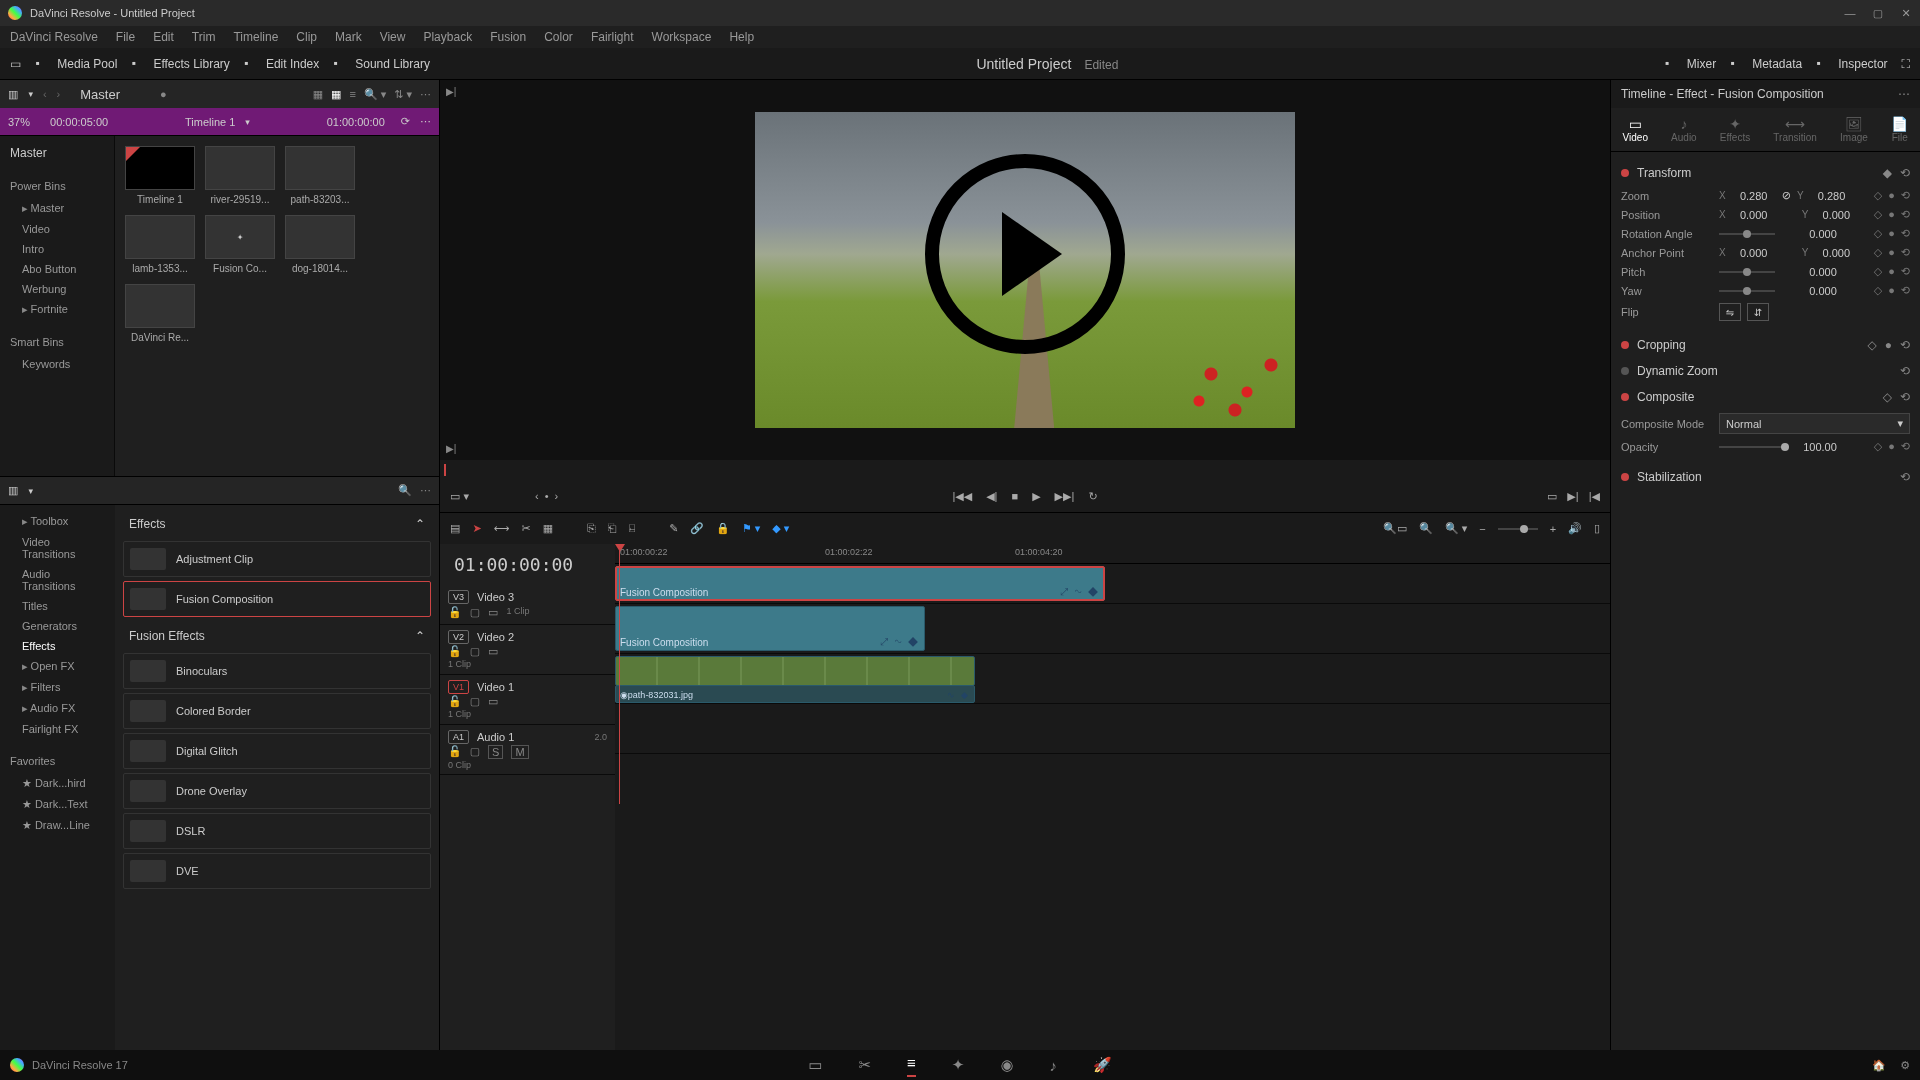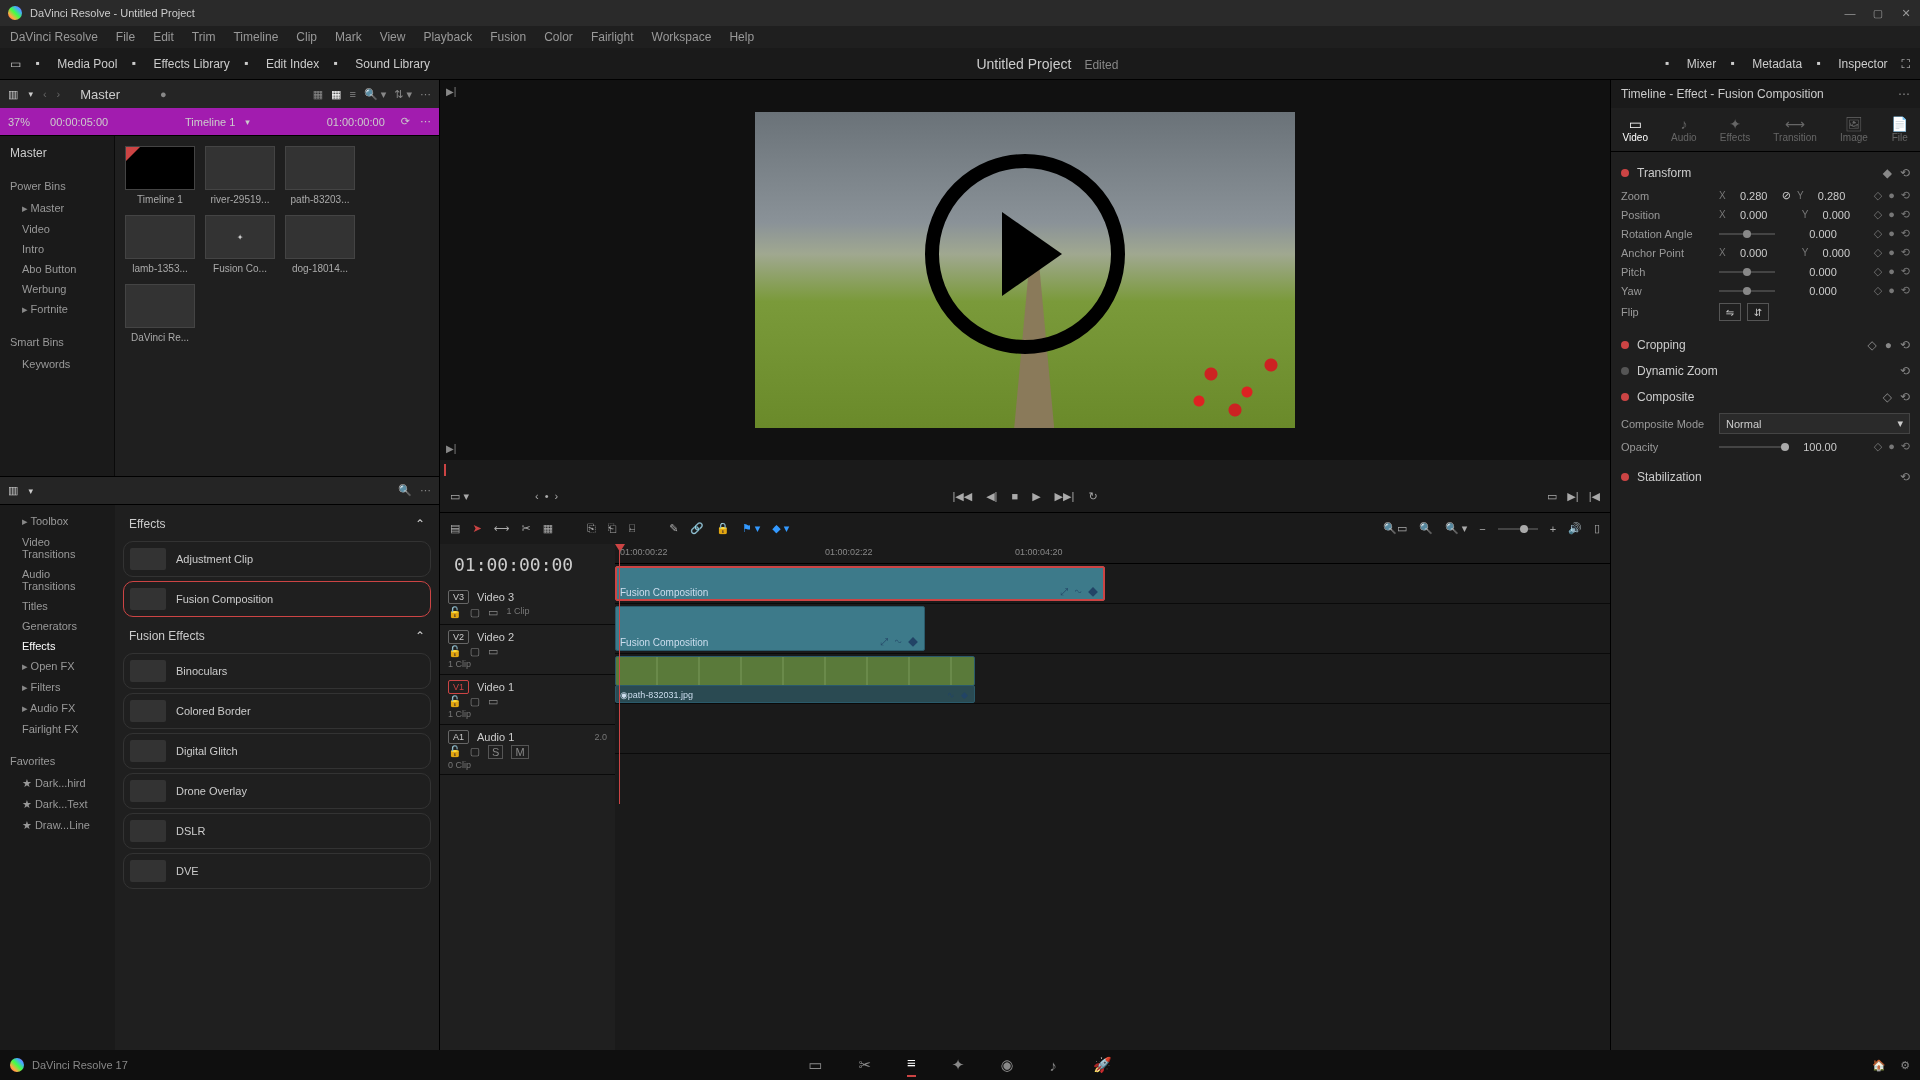--- a/index.html
+++ b/index.html
@@ -31,21 +31,21 @@
 .clip{width:70px;text-align:center}
 .clip-thumb{width:70px;height:44px;background:#333;border:1px solid #444;position:relative;display:flex;align-items:center;justify-content:center;font-size:8px}
 .clip-thumb.tl{background:#000}
 .clip-thumb.tl::after{content:"";position:absolute;top:0;left:0;border-top:14px solid #c44;border-right:14px solid transparent}
 .clip-name{font-size:10px;color:#aaa;margin-top:4px;white-space:nowrap;overflow:hidden;text-overflow:ellipsis}
 .effects-panel{flex:1;display:flex;border-top:1px solid #000}
 .fx-tree{width:115px;background:#1a1a1a;padding:6px 0}
 .fx-tree .ft-item.sel{color:#fff}
 .fx-list{flex:1;background:#1f1f1f;padding:8px;overflow:auto}
 .fx-head{display:flex;justify-content:space-between;padding:4px 6px;color:#ccc;font-size:12px;margin-bottom:6px}
-.fx-item{display:flex;align-items:center;gap:10px;padding:6px;border:1px solid #333;margin-bottom:4px;border-radius:10px;cursor:pointer}
+.fx-item{display:flex;align-items:center;gap:10px;padding:6px;border:1px solid #333;margin-bottom:4px;border-radius:2px;cursor:pointer}
 .fx-item.sel{border-color:#c44}
 .fx-swatch{width:36px;height:22px;background:#333;border-radius:2px}
 .center-col{flex:1;display:flex;flex-direction:column}
 .viewer{flex:0 0 380px;background:#111;display:flex;align-items:center;justify-content:center;position:relative}
 .viewer-canvas{width:540px;height:316px;background:linear-gradient(to bottom,#6a7278 0%,#8a9298 35%,#a0a890 45%,#7a9a3a 60%,#6a8a2a 100%);position:relative;overflow:hidden}
 .viewer-road{position:absolute;bottom:0;left:48%;width:40px;height:55%;background:#8a7a5a;clip-path:polygon(40% 0,60% 0,100% 100%,0 100%)}
 .viewer-poppies{position:absolute;bottom:0;right:0;width:120px;height:90px;background:radial-gradient(circle at 30% 40%,#c22 6px,transparent 7px),radial-gradient(circle at 60% 60%,#d22 5px,transparent 6px),radial-gradient(circle at 80% 30%,#c22 6px,transparent 7px),radial-gradient(circle at 20% 70%,#d22 5px,transparent 6px),radial-gradient(circle at 50% 80%,#c22 6px,transparent 7px)}
 .play-overlay{position:absolute;top:50%;left:50%;transform:translate(-50%,-58%);width:200px;height:200px;border:14px solid #000;border-radius:50%;display:flex;align-items:center;justify-content:center}
 .play-overlay::after{content:"";border-left:60px solid #000;border-top:42px solid transparent;border-bottom:42px solid transparent;margin-left:14px}
 .viewer-arrows{position:absolute;left:6px;color:#888;font-size:10px}
@@ -170,21 +170,21 @@
       </div>
       <div class="mh-icons">
         <span>▦</span>
         <span style="color:#fff">▦</span>
         <span>≡</span>
         <span>🔍 ▾</span>
         <span>⇅ ▾</span>
         <span>⋯</span>
       </div>
     </div>
-    <div class="media-header" style="background:#a21caf;border-bottom:1px solid #000">
+    <div class="media-header" style="background:#701a75;border-bottom:1px solid #000">
       <div class="mh-left">
         <span>37%</span>
         <span style="margin-left:10px">00:00:05:00</span>
       </div>
       <div class="mh-left">
         <span>Timeline 1</span>
         <span style="font-size:9px">▾</span>
       </div>
       <div class="mh-left">
         <span>01:00:00:00</span>

